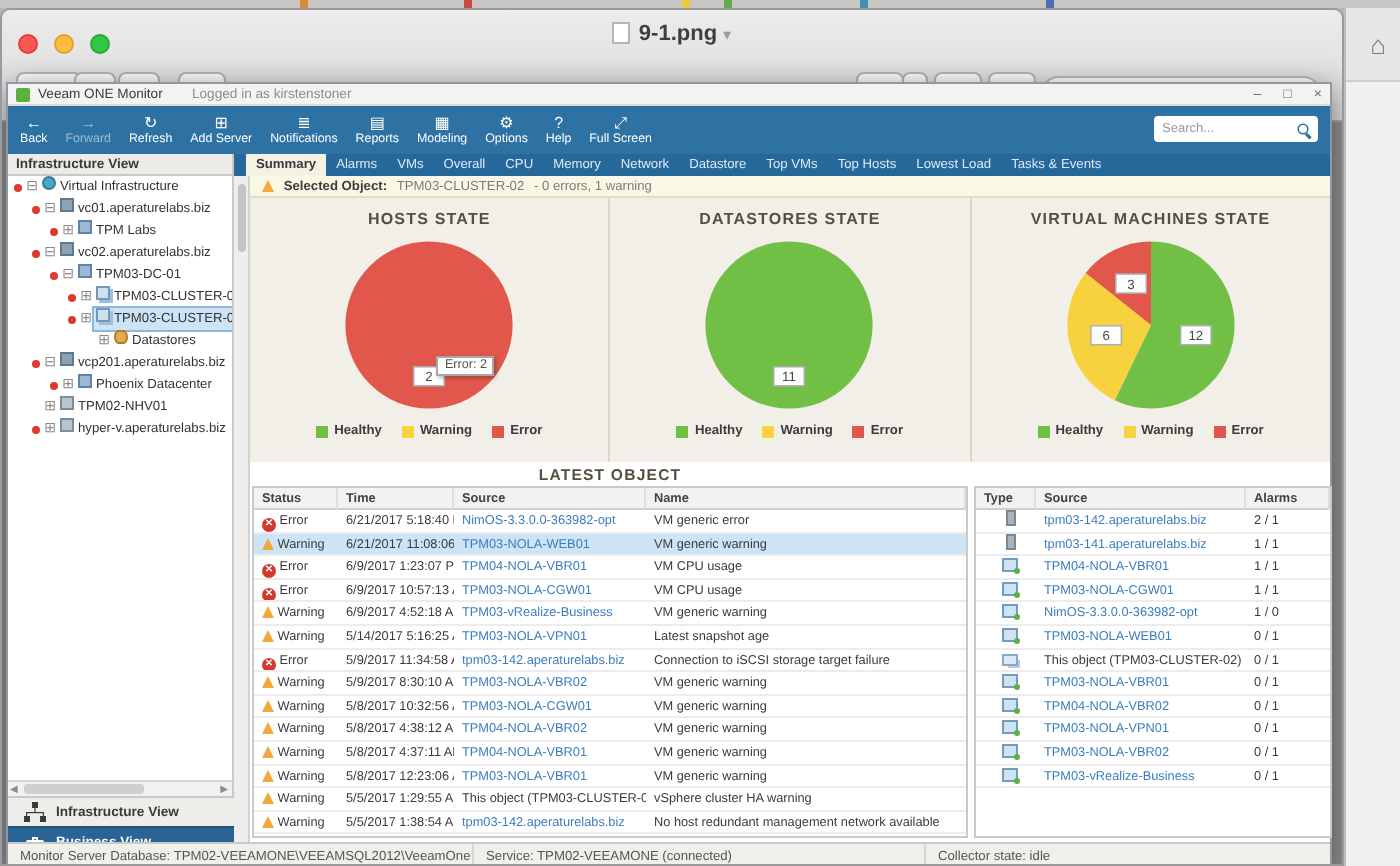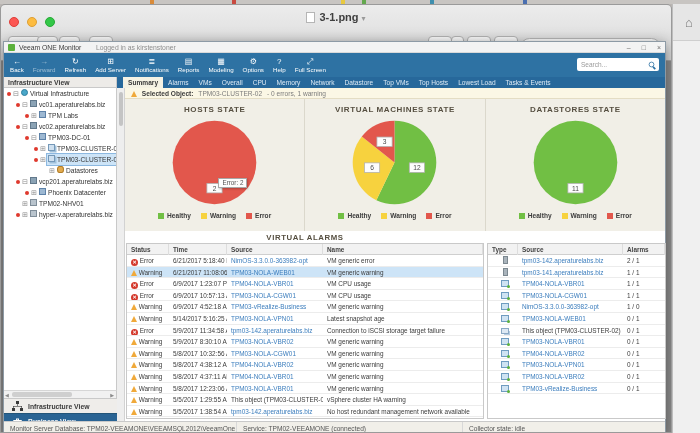--- a/index.html
+++ b/index.html
@@ -133,21 +133,21 @@
   </div>
 
   <div class="preview">
     <div class="chrome">
       <div class="lights">
         <div class="light" style="background:#fc5753;border:1px solid #df3e39"></div>
         <div class="light" style="background:#fdbc40;border:1px solid #de9f34"></div>
         <div class="light" style="background:#33c748;border:1px solid #27aa35"></div>
       </div>
       <div class="title-wrap">
-        <span class="doc-ic"></span><span>3-1.png</span><span class="chev">▾</span>
+        <span class="doc-ic"></span><span>9-1.png</span><span class="chev">▾</span>
       </div>
 
       <div class="mtb-btn" style="left:7px;width:33px"><span>◧</span> <span style="font-size:7px">▾</span></div>
       <div class="mtb-btn" style="left:36px;width:21px"><span class="mag"><span class="mag-sign">–</span></span></div>
       <div class="mtb-btn" style="left:58px;width:21px"><span class="mag"><span class="mag-sign">+</span></span></div>
       <div class="mtb-btn" style="left:88px;width:24px"><span>⇪</span></div>
       <div class="mtb-btn" style="left:427px;width:24px"><span>✎</span></div>
       <div class="mtb-btn" style="left:450px;width:13px"><span style="font-size:7px">▾</span></div>
       <div class="mtb-btn" style="left:466px;width:24px"><span>↺</span></div>
       <div class="mtb-btn" style="left:493px;width:24px"><span>▣</span></div>
@@ -346,20 +346,35 @@
       <div class="charts">
         <div class="panel">
           <div class="ptitle">HOSTS STATE</div>
           <div class="pie-wrap"><svg width="95" height="95" viewBox="0 0 100 100">
                 <circle cx="50" cy="50" r="44" fill="#e2574c"></circle>
                 <g>
                   <rect x="42" y="72" width="16" height="10" fill="#fdfdfd" stroke="#b0b0b0" stroke-width=".8"></rect>
                   <text x="50" y="79.6" text-anchor="middle" font-size="7" fill="#4a4a4a">2</text>
                 </g>
               </svg><div class="pie-tooltip">Error: 2</div></div>
+          <div class="legend">
+              <span class="li"><span class="sw" style="background:#71bf44"></span>Healthy</span>
+              <span class="li"><span class="sw" style="background:#f7d23e"></span>Warning</span>
+              <span class="li"><span class="sw" style="background:#e2574c"></span>Error</span>
+            </div>
+        </div>
+        <div class="panel">
+          <div class="ptitle">DATASTORES STATE</div>
+          <div class="pie-wrap"><svg width="95" height="95" viewBox="0 0 100 100">
+                <circle cx="50" cy="50" r="44" fill="#71bf44"></circle>
+                <g>
+                  <rect x="42" y="72" width="16" height="10" fill="#fdfdfd" stroke="#b0b0b0" stroke-width=".8"></rect>
+                  <text x="50" y="79.6" text-anchor="middle" font-size="7" fill="#4a4a4a">11</text>
+                </g>
+              </svg></div>
           <div class="legend">
               <span class="li"><span class="sw" style="background:#71bf44"></span>Healthy</span>
               <span class="li"><span class="sw" style="background:#f7d23e"></span>Warning</span>
               <span class="li"><span class="sw" style="background:#e2574c"></span>Error</span>
             </div>
         </div>
         <div class="panel">
           <div class="ptitle">VIRTUAL MACHINES STATE</div>
           <div class="pie-wrap"><svg width="95" height="95" viewBox="0 0 100 100">
                 <path d="M50,50 L50,6 A44,44 0 1 1 30.909115478827463,89.64263018770646 Z" fill="#71bf44"></path>
@@ -377,39 +392,24 @@
                   <rect x="31.500013513355086" y="23.196553396761455" width="16" height="10" fill="#fdfdfd" stroke="#b0b0b0" stroke-width=".8"></rect>
                   <text x="39.500013513355086" y="30.796553396761457" text-anchor="middle" font-size="7" fill="#4a4a4a">3</text>
                 </g>
               </svg></div>
           <div class="legend">
               <span class="li"><span class="sw" style="background:#71bf44"></span>Healthy</span>
               <span class="li"><span class="sw" style="background:#f7d23e"></span>Warning</span>
               <span class="li"><span class="sw" style="background:#e2574c"></span>Error</span>
             </div>
         </div>
-        <div class="panel">
-          <div class="ptitle">DATASTORES STATE</div>
-          <div class="pie-wrap"><svg width="95" height="95" viewBox="0 0 100 100">
-                <circle cx="50" cy="50" r="44" fill="#71bf44"></circle>
-                <g>
-                  <rect x="42" y="72" width="16" height="10" fill="#fdfdfd" stroke="#b0b0b0" stroke-width=".8"></rect>
-                  <text x="50" y="79.6" text-anchor="middle" font-size="7" fill="#4a4a4a">11</text>
-                </g>
-              </svg></div>
-          <div class="legend">
-              <span class="li"><span class="sw" style="background:#71bf44"></span>Healthy</span>
-              <span class="li"><span class="sw" style="background:#f7d23e"></span>Warning</span>
-              <span class="li"><span class="sw" style="background:#e2574c"></span>Error</span>
-            </div>
-        </div>
       </div>
 
       <div class="tables">
-        <div class="sec-title" style="left:1px;width:358px">VIRTUAL ALARMS</div>
+        <div class="sec-title" style="left:1px;width:358px">LATEST OBJECT</div>
         <div class="grid-table" style="left:1px;width:358px" id="alarmTable">
             <div class="g-head" style="grid-template-columns:42px 58px 96px 1fr">
               <div>Status</div>
               <div>Time</div>
               <div>Source</div>
               <div>Name</div>
             </div>
             <div class="g-row" style="grid-template-columns:42px 58px 96px 1fr">
               <div><span class="err-ic">✕</span> Error</div>
               <div>6/21/2017 5:18:40 PM</div>

